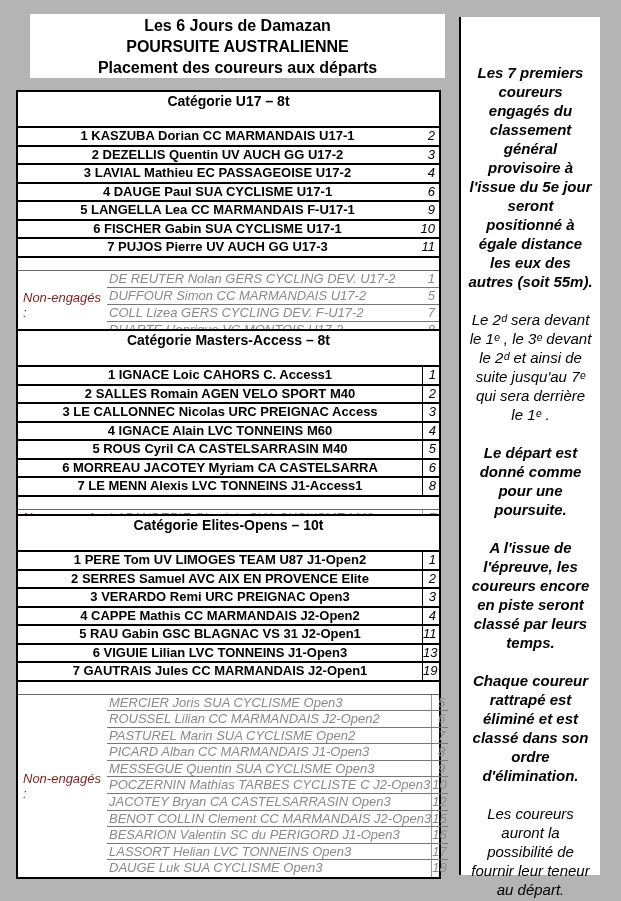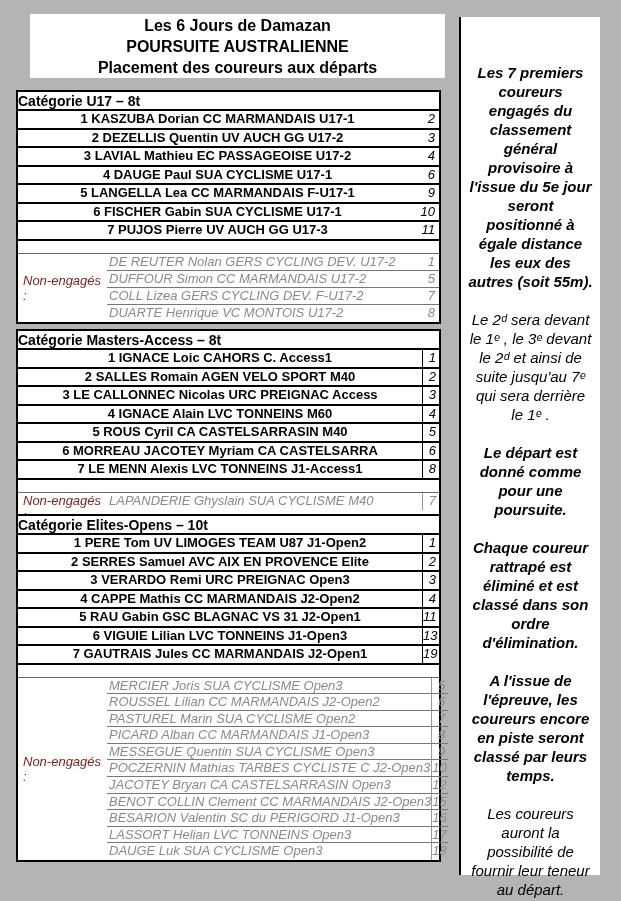--- a/index.html
+++ b/index.html
@@ -4,22 +4,22 @@
 <style>
   html,body{margin:0;padding:0;background:#b4b4b4;}
   .page{position:relative;width:621px;height:901px;background:#b4b4b4;overflow:hidden;
         font-family:"Liberation Sans", sans-serif;color:#000;}
   .title-box{position:absolute;left:30px;top:14px;width:415px;height:64px;background:#fff;
         display:flex;flex-direction:column;justify-content:center;text-align:center;
         font-weight:bold;font-size:16px;line-height:21px;}
   .rtable{position:absolute;left:16px;width:425px;background:#fff;
         border:2px solid #000;box-sizing:border-box;}
   .t1{top:90px;} .t2{top:329px;} .t3{top:514px;}
-  .thead{height:19px;box-sizing:border-box;border-bottom:2px solid #000;
-        font-weight:bold;font-size:14px;line-height:18px;}
+  .thead{height:36px;box-sizing:border-box;border-bottom:2px solid #000;
+        font-weight:bold;font-size:14px;line-height:18px;text-align:center;}
   .row{display:flex;height:18.5px;box-sizing:border-box;border-bottom:2px solid #000;justify-content:center;}
   .row .name{flex:1;font-weight:bold;font-size:13px;line-height:16.5px;text-align:center;
         white-space:nowrap;overflow:hidden;}
   .row .num{width:22px;font-style:italic;font-size:13px;line-height:16.5px;
         text-align:right;padding-right:4px;box-sizing:border-box;}
   .sep .num{border-left:1px solid #000;width:17px;padding-right:3px;}
   .spacer{height:13px;box-sizing:border-box;border-bottom:1px solid #666;}
   .ne-block{display:flex;}
   .ne-label{width:89px;flex:none;display:flex;align-items:center;padding-left:5px;
         box-sizing:border-box;color:#7f1d1d;font-style:italic;font-size:13px;}
@@ -222,18 +222,18 @@
             <div class="ne-num">18</div>
           </div>
         </div>
       </div>
     </div>
 
   <div class="sidebar" id="sidebar">
       <div class="para bold">Les 7 premiers coureurs engagés du classement général provisoire à l'issue du 5e jour seront positionné à égale distance les eux des autres (soit 55m).</div>
       <div class="para">Le 2ᵈ sera devant le 1ᵉ , le 3ᵉ devant le 2ᵈ et ainsi de suite jusqu'au 7ᵉ qui sera derrière le 1ᵉ .</div>
       <div class="para bold">Le départ est donné comme pour une poursuite.</div>
+      <div class="para bold">A l'issue de l'épreuve, les coureurs encore en piste seront classé par leurs temps.</div>
       <div class="para bold">Chaque coureur rattrapé est éliminé et est classé dans son ordre d'élimination.</div>
-      <div class="para bold">A l'issue de l'épreuve, les coureurs encore en piste seront classé par leurs temps.</div>
       <div class="para">Les coureurs auront la possibilité de fournir leur teneur au départ.</div>
     </div>
 
 </div>
 
 </body></html>

